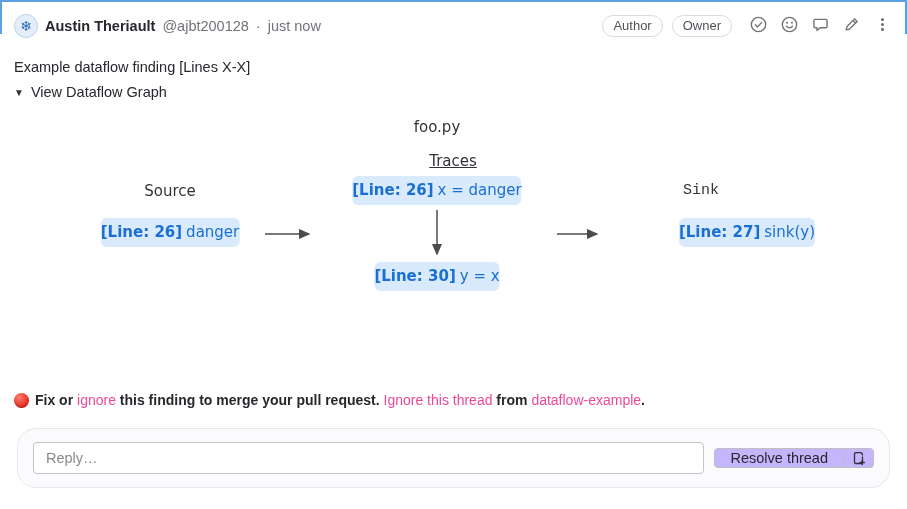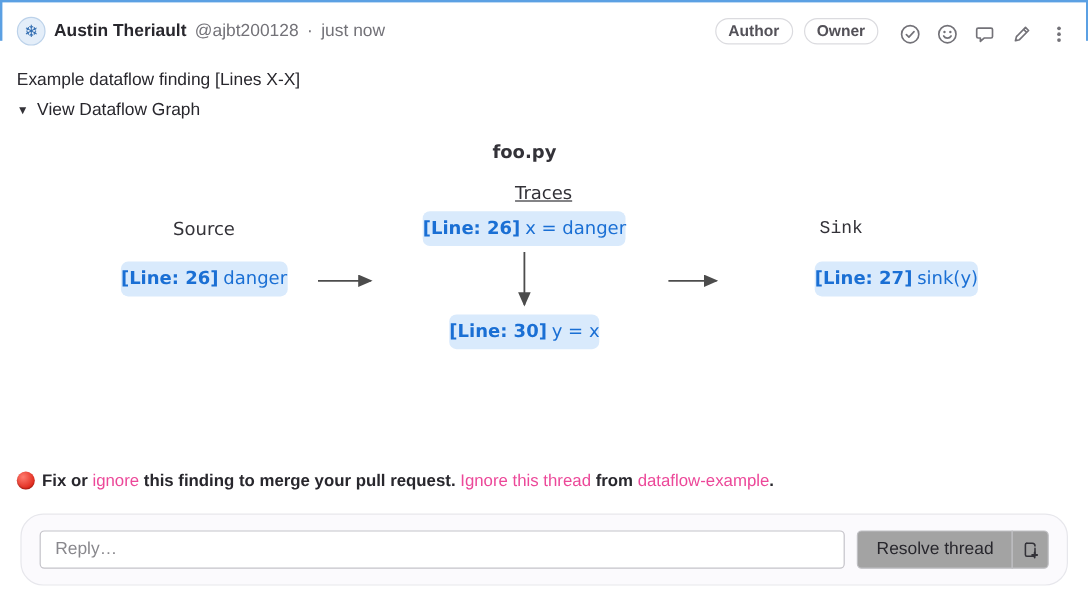--- a/index.html
+++ b/index.html
@@ -14,41 +14,41 @@
 
   
   .header { display:flex; align-items:center; justify-content:space-between;
             padding:13px 16px 0 14px; height:39px; }
   .header-left { display:flex; align-items:center; gap:7px; }
   .avatar { width:24px; height:24px; border-radius:50%; background:#e4eef9; border:1px solid #bcd2ea;
             display:flex; align-items:center; justify-content:center; font-size:14px; color:#2f6bb0;
             cursor:pointer; flex:0 0 auto; }
   .author-name { font-weight:700; font-size:14.5px; color:#28272d; cursor:pointer; }
   .muted { color:#737278; font-size:14.5px; }
-  .header-right { display:flex; align-items:flex-end; gap:13px;font-weight:bold; }
+  .header-right { display:flex; align-items:flex-start; gap:13px; }
   .badges { display:flex; align-items:center; gap:9px; margin-right:4px; }
   .pill { border:1px solid #dbdbdf; border-radius:12px; padding:2px 10px 3px;
           font-size:13px; color:#535158; background:#fff; white-space:nowrap; }
   .icon-btn { background:none; border:none; cursor:pointer; display:flex; align-items:center;
               justify-content:center; width:18px; height:18px; padding:0; }
   .icon-btn svg { display:block; }
 
   
   .comment-title { padding:20px 14px 0; font-size:14.5px; color:#28272d; }
   .graph-toggle { padding:9px 14px 0; font-size:14.5px; color:#28272d; cursor:pointer;
                   display:flex; align-items:center; gap:7px; width:max-content; }
   .caret { font-size:10px; color:#333238; }
 
   
   .graph { position:relative; margin-top:12px; height:190px;
            font-family:"DejaVu Sans", sans-serif; }
   .graph svg.arrows { position:absolute; top:0; left:0; pointer-events:none; }
   .g-label { position:absolute; transform:translateX(-50%); font-size:15px; color:#333238;
              white-space:nowrap; }
-  .g-file { font-weight:700; }
+  .g-file { font-weight:400; }
   .node { position:absolute; transform:translateX(-50%); white-space:nowrap;
           background:#d9eafc; border-radius:6px; padding:5px 0 6px;
           font-size:15px; color:#1a6fd4; }
   .node-line { font-weight:700; }
   .node-code { margin-left:4px; }
 
   
   .warning { margin-top:90px; padding:0 14px; font-size:14px; font-weight:700; color:#28272d;
              display:flex; align-items:center; gap:6px; }
   .red-dot { width:15px; height:15px; border-radius:50%; flex:0 0 auto;
@@ -57,21 +57,21 @@
   .warning a.lnk { color:#ec4899; text-decoration:none; cursor:pointer; font-weight:400; }
 
   
   .reply-card { margin:20px 17px 0; height:60px; background:#fbfafd; border:1px solid #e7e7ec;
                 border-radius:19px; display:flex; align-items:center; padding:0 15px; gap:10px; }
   .reply-input { flex:1; height:32px; border:1px solid #c4c3c9; border-radius:4px; background:#fff;
                  padding:0 12px; font-size:14.5px; font-family:"Liberation Sans", sans-serif;
                  color:#28272d; outline:none; }
   .reply-input::placeholder { color:#89888d; }
   .btn-group { display:flex; align-items:stretch; }
-  .btn { height:32px; background:#a3a3a3; border:1px solid #bfbfc3; font-size:14.5px; color:#28272d;
+  .btn { height:20px; background:#c4b5fd; border:1px solid #bfbfc3; font-size:14.5px; color:#28272d;
          cursor:pointer; font-family:"Liberation Sans", sans-serif; }
   .btn-resolve { padding:0 15px; border-radius:4px 0 0 4px; }
   .btn-new-issue { width:31px; border-radius:0 4px 4px 0; margin-left:-1px;
                    display:flex; align-items:center; justify-content:center; padding:0; }
 </style>
 </head>
 <body>
 
 <div class="page">
   <div class="hl-top"></div>

